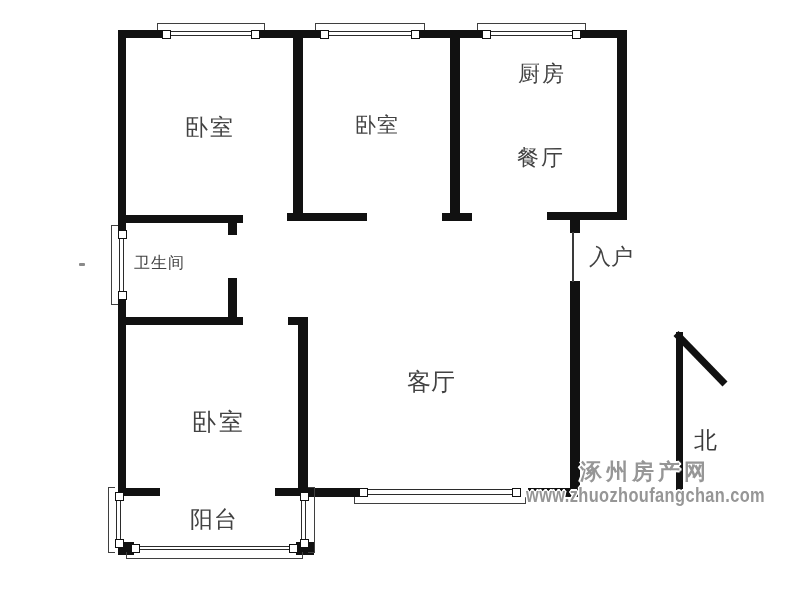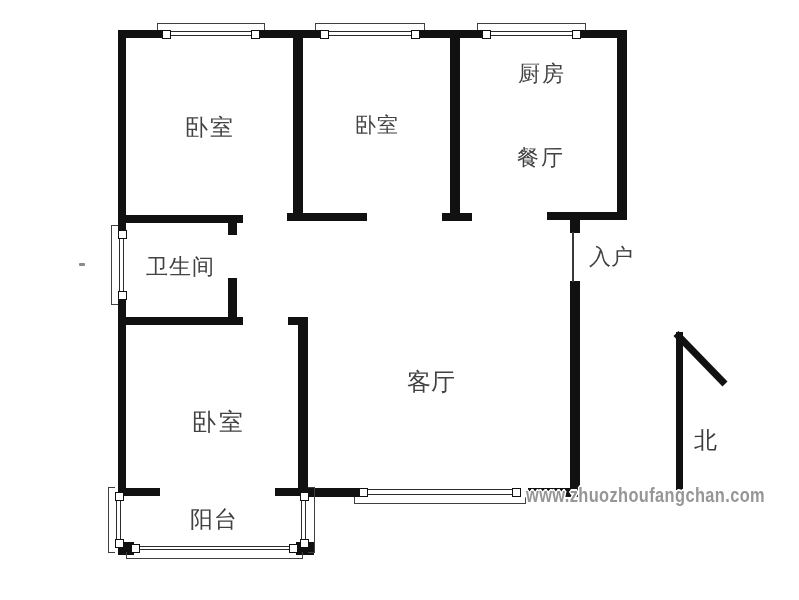--- a/index.html
+++ b/index.html
@@ -20,21 +20,21 @@
     position:absolute;
     color:#424242;
     line-height:1.05;
     white-space:nowrap;
     font-family:"Liberation Serif","DejaVu Serif",serif;
   }
   #lbl-b1{left:185px;top:116px;font-size:23px;letter-spacing:2px;}
   #lbl-b2{left:355px;top:114px;font-size:21px;letter-spacing:1px;}
   #lbl-kitchen{left:518px;top:62px;font-size:22px;letter-spacing:2px;}
   #lbl-dining{left:517px;top:146px;font-size:22px;letter-spacing:2px;}
-  #lbl-bath{left:146px;top:255px;font-size:22px;letter-spacing:1px;}
+  #lbl-bath{left:134px;top:255px;font-size:16px;letter-spacing:1px;}
   #lbl-entry{left:589px;top:245px;font-size:22px;letter-spacing:0px;}
   #lbl-living{left:407px;top:370px;font-size:24px;letter-spacing:0px;}
   #lbl-b3{left:192px;top:410px;font-size:24px;letter-spacing:3px;}
   #lbl-balcony{left:190px;top:508px;font-size:23px;letter-spacing:1px;}
   #lbl-north{left:694px;top:429px;font-size:23px;color:#3b3b3b;}
   .wm{
     position:absolute;
     font-family:"Liberation Sans","DejaVu Sans",sans-serif;
     font-weight:bold;
     color:#969696;
@@ -148,16 +148,17 @@
   <div class="lbl" id="lbl-living">客厅</div>
   <div class="lbl" id="lbl-b3">卧室</div>
   <div class="lbl" id="lbl-balcony">阳台</div>
 
   <svg class="north" width="80" height="180" viewBox="0 0 80 180">
     <line x1="19.5" y1="12" x2="19.5" y2="170" stroke="#111" stroke-width="7"></line>
     <line x1="16" y1="13.5" x2="65" y2="64" stroke="#111" stroke-width="7"></line>
   </svg>
   <div class="lbl" id="lbl-north">北</div>
 
+  <div class="wm" id="wm-name">涿州房产网</div>
   <div class="wm" id="wm-url">www.zhuozhoufangchan.com</div>
 
   <div id="stray-dot"></div>
 </div>
 
 </body></html>

